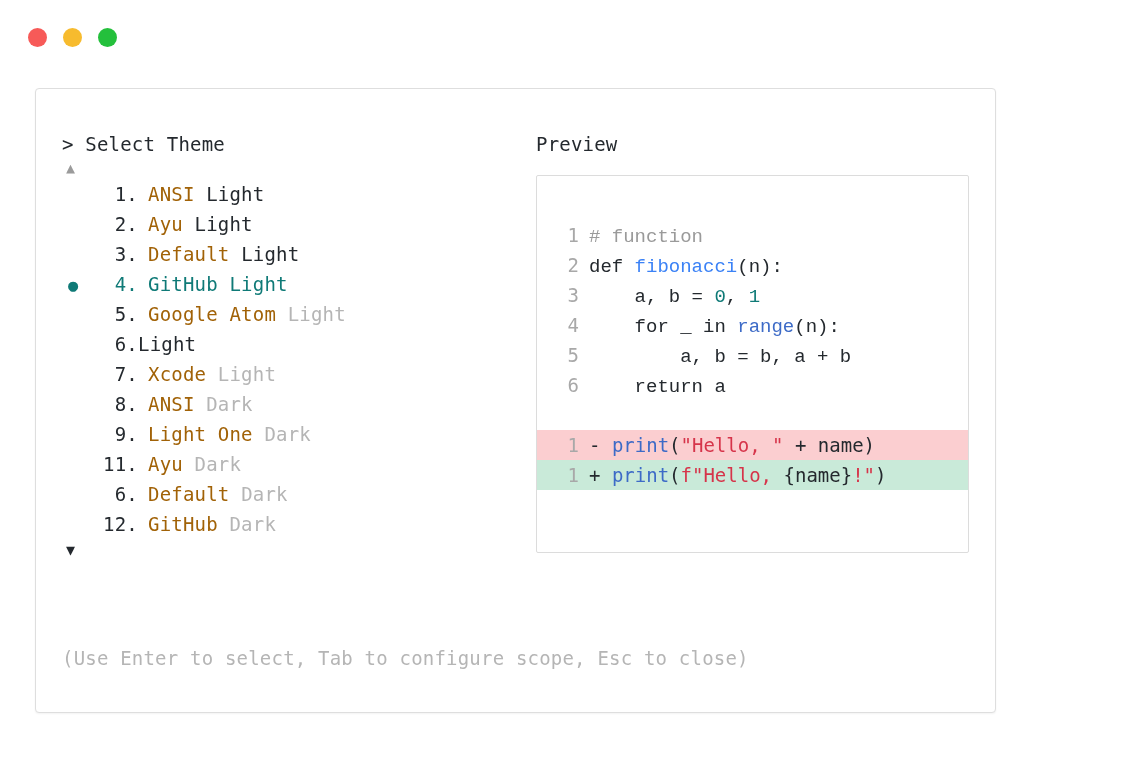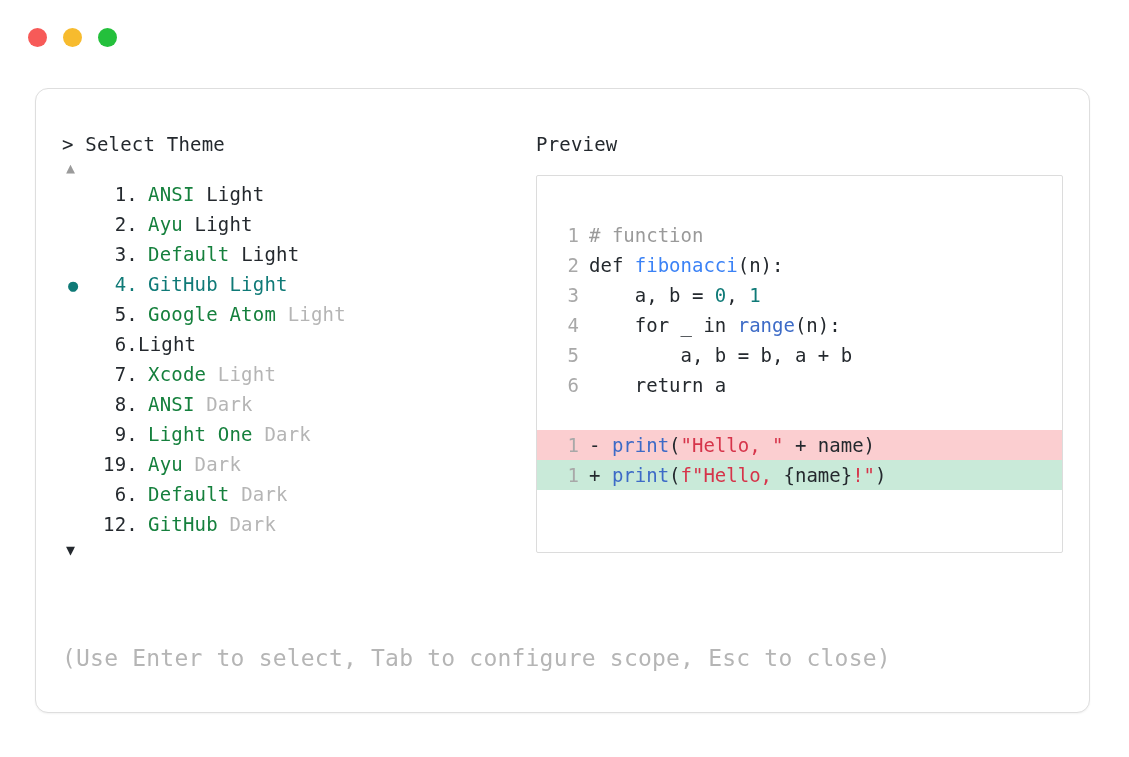--- a/index.html
+++ b/index.html
@@ -32,25 +32,25 @@
   }
   .dot-red    { background: #f75a58; }
   .dot-yellow { background: #f7bb2e; }
   .dot-green  { background: #24c03c; }
 
   
   .card {
     position: absolute;
     left: 35px;
     top: 88px;
-    width: 1055px;
+    width: 961px;
     height: 625px;
     box-sizing: border-box;
     border: 1px solid #dedede;
-    border-radius: 13px;
+    border-radius: 4px;
     background: #ffffff;
     box-shadow: 0 1px 2px rgba(0,0,0,0.05);
   }
 
   
   .columns {
     position: absolute;
     left: 0;
     top: 0;
     right: 0;
@@ -112,21 +112,21 @@
     box-sizing: border-box;
   }
   .idx {
     width: 48px;
     flex: 0 0 48px;
     text-align: right;
     color: #24292e;
     letter-spacing: 0.2px;
   }
   .nm {
-    color: #15803d;
+    color: #a16207;
     padding-left: 10px;
     letter-spacing: 0.2px;
   }
   .variant {
     color: #b5b5b5;
     letter-spacing: 0.2px;
   }
   .variant.strong { color: #24292e; }
   .theme-row.selected .idx,
   .theme-row.selected .nm,
@@ -156,20 +156,21 @@
   .ln {
     width: 42px;
     flex: 0 0 42px;
     text-align: right;
     color: #a8a8a8;
     padding-right: 0;
   }
   .src {
     padding-left: 10px;
     color: #24292e;
+    font-family: Liberation Mono, monospace;
   }
   .gap { height: 30px; }
 
   .code-line.removed { background: #fbced0; }
   .code-line.added   { background: #c9ead9; }
   .sign { padding-left: 10px; color: #24292e; }
 
   
   .t-comment { color: #9a9a9a; }
   .t-keyword { color: #24292e; }
@@ -177,21 +178,21 @@
   .t-number  { color: #0f7a77; }
   .t-builtin { color: #3d6bc7; }
   .t-string  { color: #d6344a; }
   .t-plain   { color: #24292e; }
 
   
   .hint {
     position: absolute;
     left: 26px;
     top: 556px;
-    font-size: 23px;
+    font-size: 19px;
     line-height: 26px;
     color: #b5b5b5;
     letter-spacing: 0.2px;
     white-space: pre;
   }
 </style>
 </head>
 <body>
 
 <div class="titlebar">
@@ -211,21 +212,21 @@
       <ul class="theme-list" id="theme-list">
           <li class="theme-row"><span class="bullet"></span><span class="idx">1.</span><span class="nm">ANSI </span><span class="variant strong">Light</span></li>
           <li class="theme-row"><span class="bullet"></span><span class="idx">2.</span><span class="nm">Ayu </span><span class="variant strong">Light</span></li>
           <li class="theme-row"><span class="bullet"></span><span class="idx">3.</span><span class="nm">Default </span><span class="variant strong">Light</span></li>
           <li class="theme-row selected"><span class="bullet">●</span><span class="idx">4.</span><span class="nm">GitHub </span><span class="variant strong">Light</span></li>
           <li class="theme-row"><span class="bullet"></span><span class="idx">5.</span><span class="nm">Google Atom </span><span class="variant">Light</span></li>
           <li class="theme-row"><span class="bullet"></span><span class="idx">6.</span><span class="variant strong">Light</span></li>
           <li class="theme-row"><span class="bullet"></span><span class="idx">7.</span><span class="nm">Xcode </span><span class="variant">Light</span></li>
           <li class="theme-row"><span class="bullet"></span><span class="idx">8.</span><span class="nm">ANSI </span><span class="variant">Dark</span></li>
           <li class="theme-row"><span class="bullet"></span><span class="idx">9.</span><span class="nm">Light One </span><span class="variant">Dark</span></li>
-          <li class="theme-row"><span class="bullet"></span><span class="idx">19.</span><span class="nm">Ayu </span><span class="variant">Dark</span></li>
+          <li class="theme-row"><span class="bullet"></span><span class="idx">11.</span><span class="nm">Ayu </span><span class="variant">Dark</span></li>
           <li class="theme-row"><span class="bullet"></span><span class="idx">6.</span><span class="nm">Default </span><span class="variant">Dark</span></li>
           <li class="theme-row"><span class="bullet"></span><span class="idx">12.</span><span class="nm">GitHub </span><span class="variant">Dark</span></li>
         </ul>
 
       <div class="scroll-arrow arrow-down">▼</div>
     </div>
 
     <div class="col-right">
       <div class="heading">Preview</div>
 

